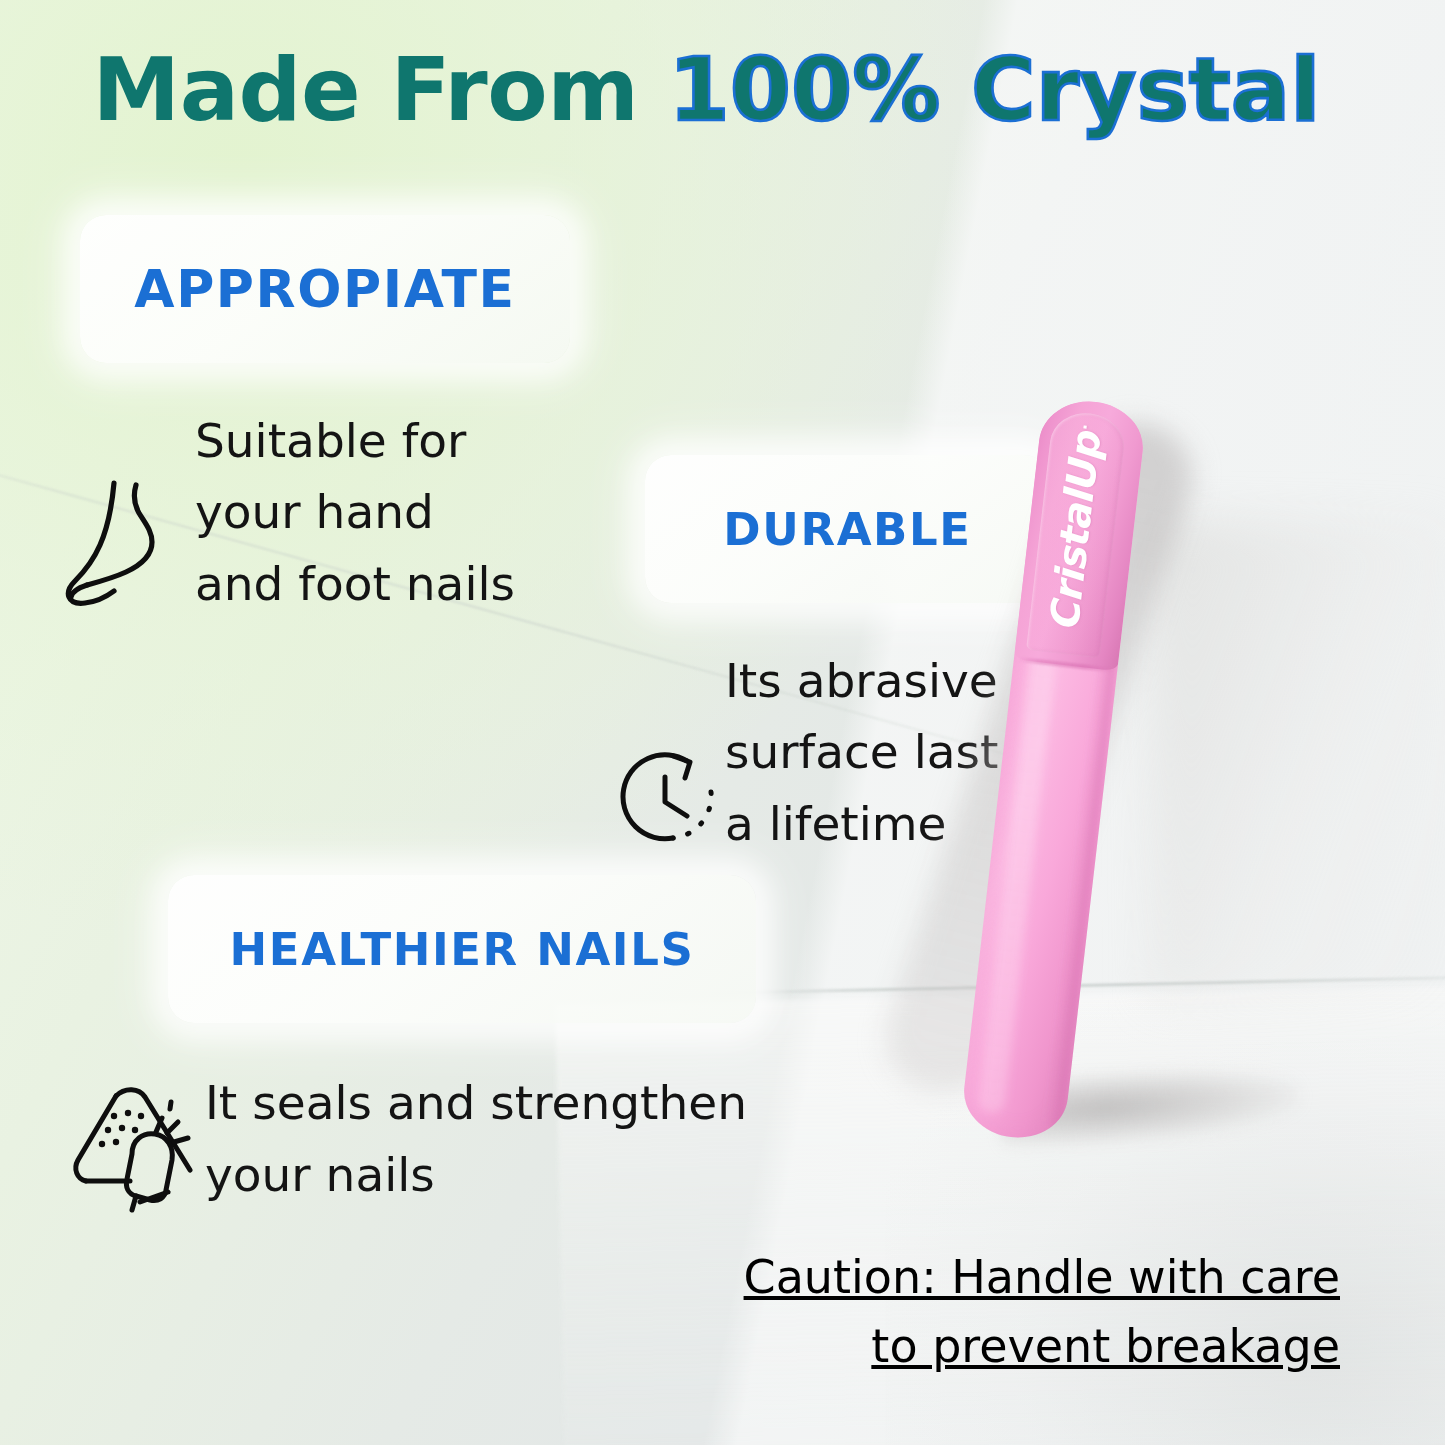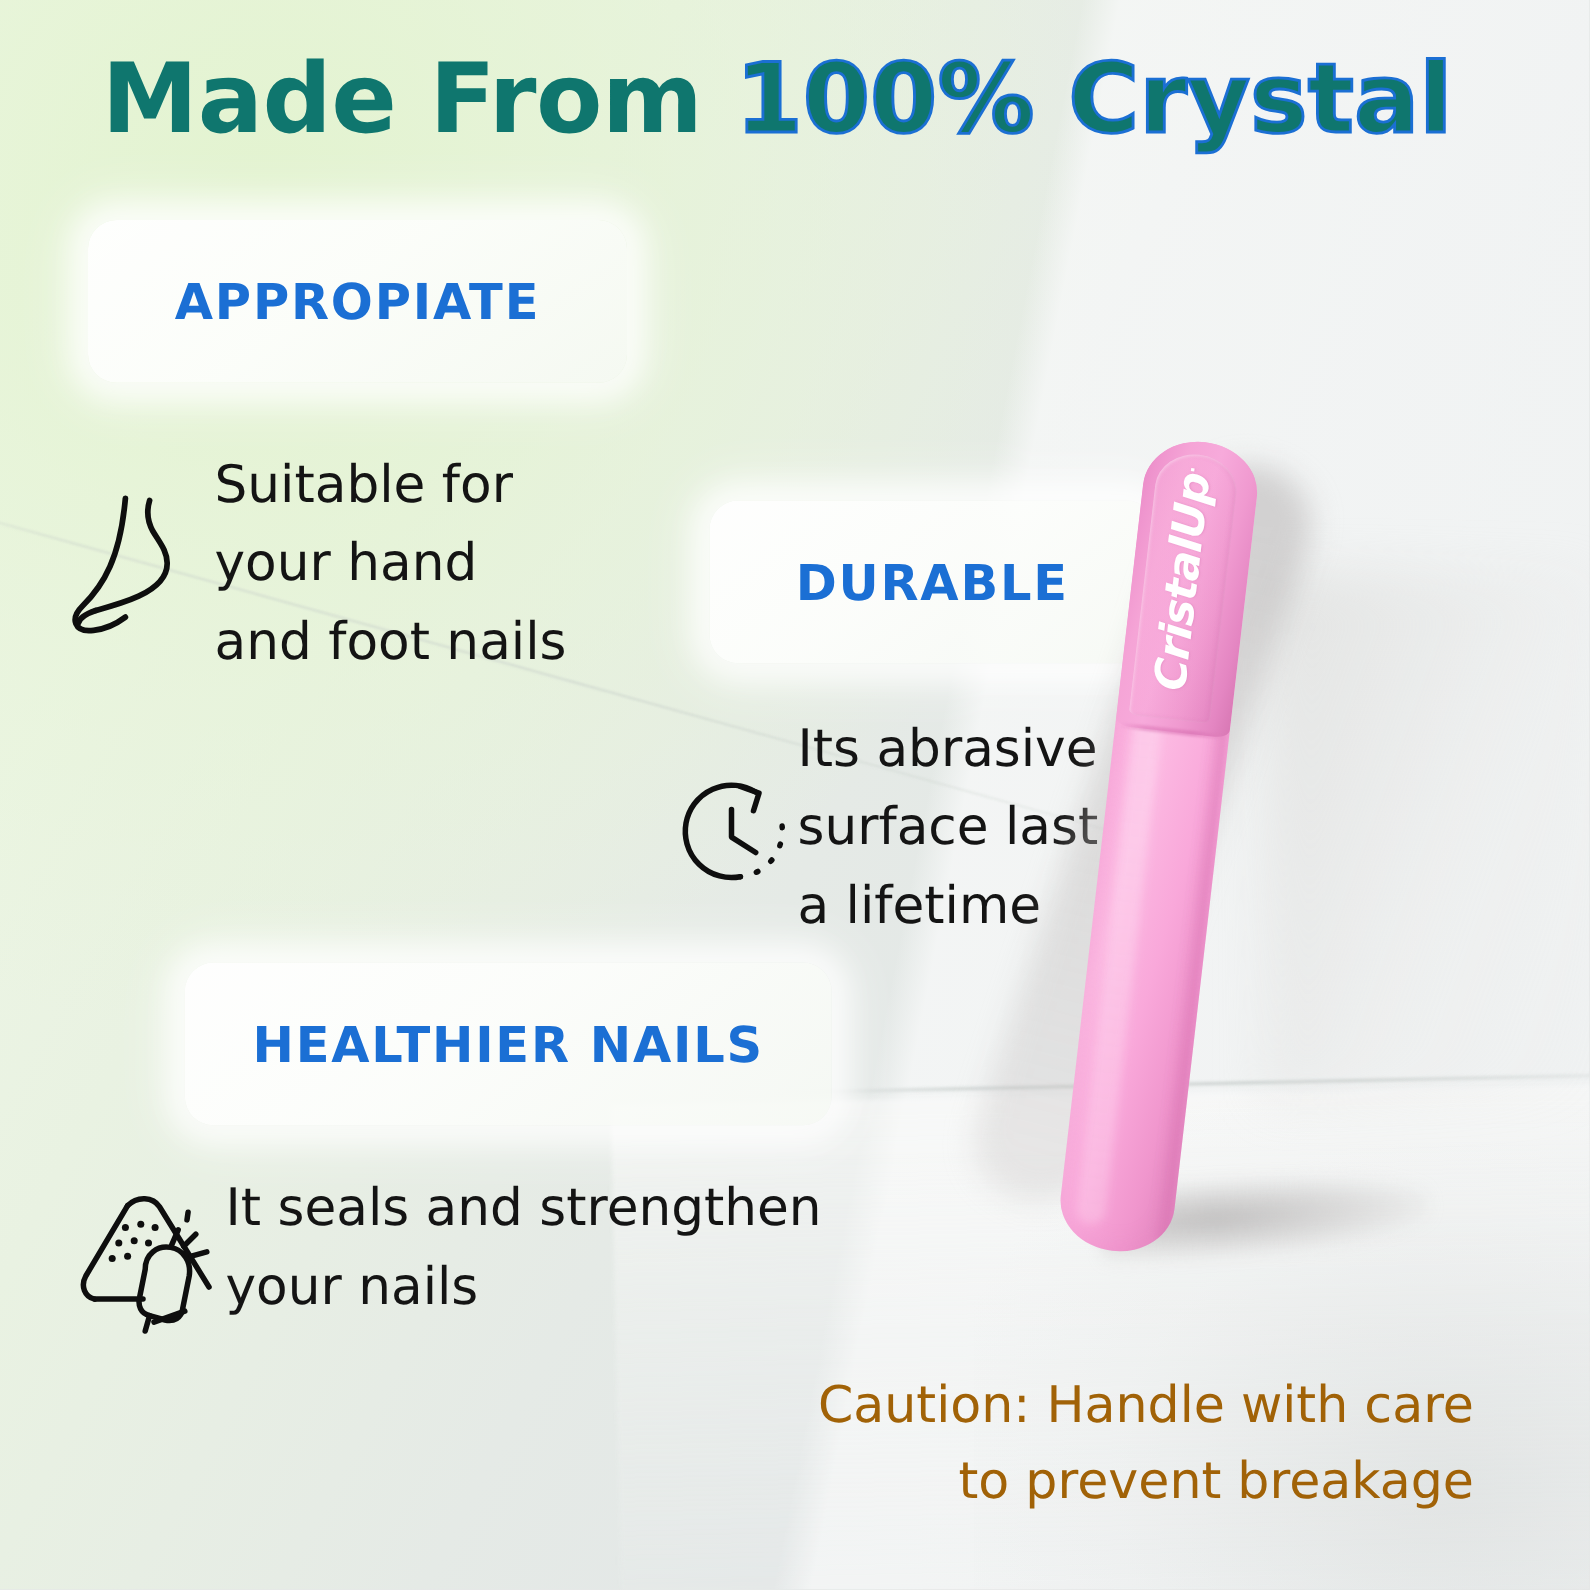--- a/index.html
+++ b/index.html
@@ -94,26 +94,26 @@
     background:linear-gradient(145deg, rgba(255,255,255,0.96) 0%, rgba(253,254,252,0.93) 45%, rgba(247,250,245,0.88) 100%);
     box-shadow:
       0 0 26px 14px rgba(255,255,255,0.75),
       0 0 46px 24px rgba(255,255,255,0.40),
       0 2px 8px rgba(170,180,170,0.10);
     color:#1b6fd4;
     font-weight:bold;
     letter-spacing:1.6px;
     white-space:nowrap;
   }
-  #badge-appropiate { left:80px;  top:200px; width:490px;  height:148px; font-size:45px;text-align:center; }
+  #badge-appropiate { left:80px;  top:215px; width:490px;  height:148px; font-size:52px;text-align:center; }
   #badge-durable    { left:645px; top:455px; width:405px;  height:148px; font-size:45px; }
   #badge-healthier  { left:168px; top:875px; width:588px;  height:148px; font-size:45px; }
 
   
-  .feature { position:absolute; display:flex; align-items:center; }
+  .feature { position:absolute; display:flex; align-items:flex-end; }
   .feature .icon { flex:0 0 auto; }
   .feature .txt {
     color:#141414;
     font-size:47px;
     line-height:1.52;
     font-family:"DejaVu Sans", sans-serif;
     white-space:pre-line;
   }
 
   #feat-suitable { left:62px;  top:405px; }
@@ -125,24 +125,25 @@
   #feat-durable .txt  { margin-left:0; text-align:left; }
 
   #feat-seals    { left:70px;  top:1058px; }
   #feat-seals .icon { width:135px; margin-top:22px; }
   #feat-seals .txt  { }
 
   
   #caution {
     position:absolute; left:600px; top:1243px; width:740px;
     text-align:right;
-    color:#a16207;
+    color:#000000;
     font-size:46px;
     line-height:1.5;
     white-space:pre-line;
+    text-decoration:underline;
   }
 
   
   #product { position:absolute; left:940px; top:380px; width:480px; height:790px; }
 
   .file-shadow-cast {
     position:absolute;
     left:150px; top:45px;
     width:120px; height:700px;
     background:linear-gradient(180deg, rgba(176,172,172,0.50) 0%, rgba(186,182,182,0.42) 45%, rgba(196,192,192,0.30) 100%);

